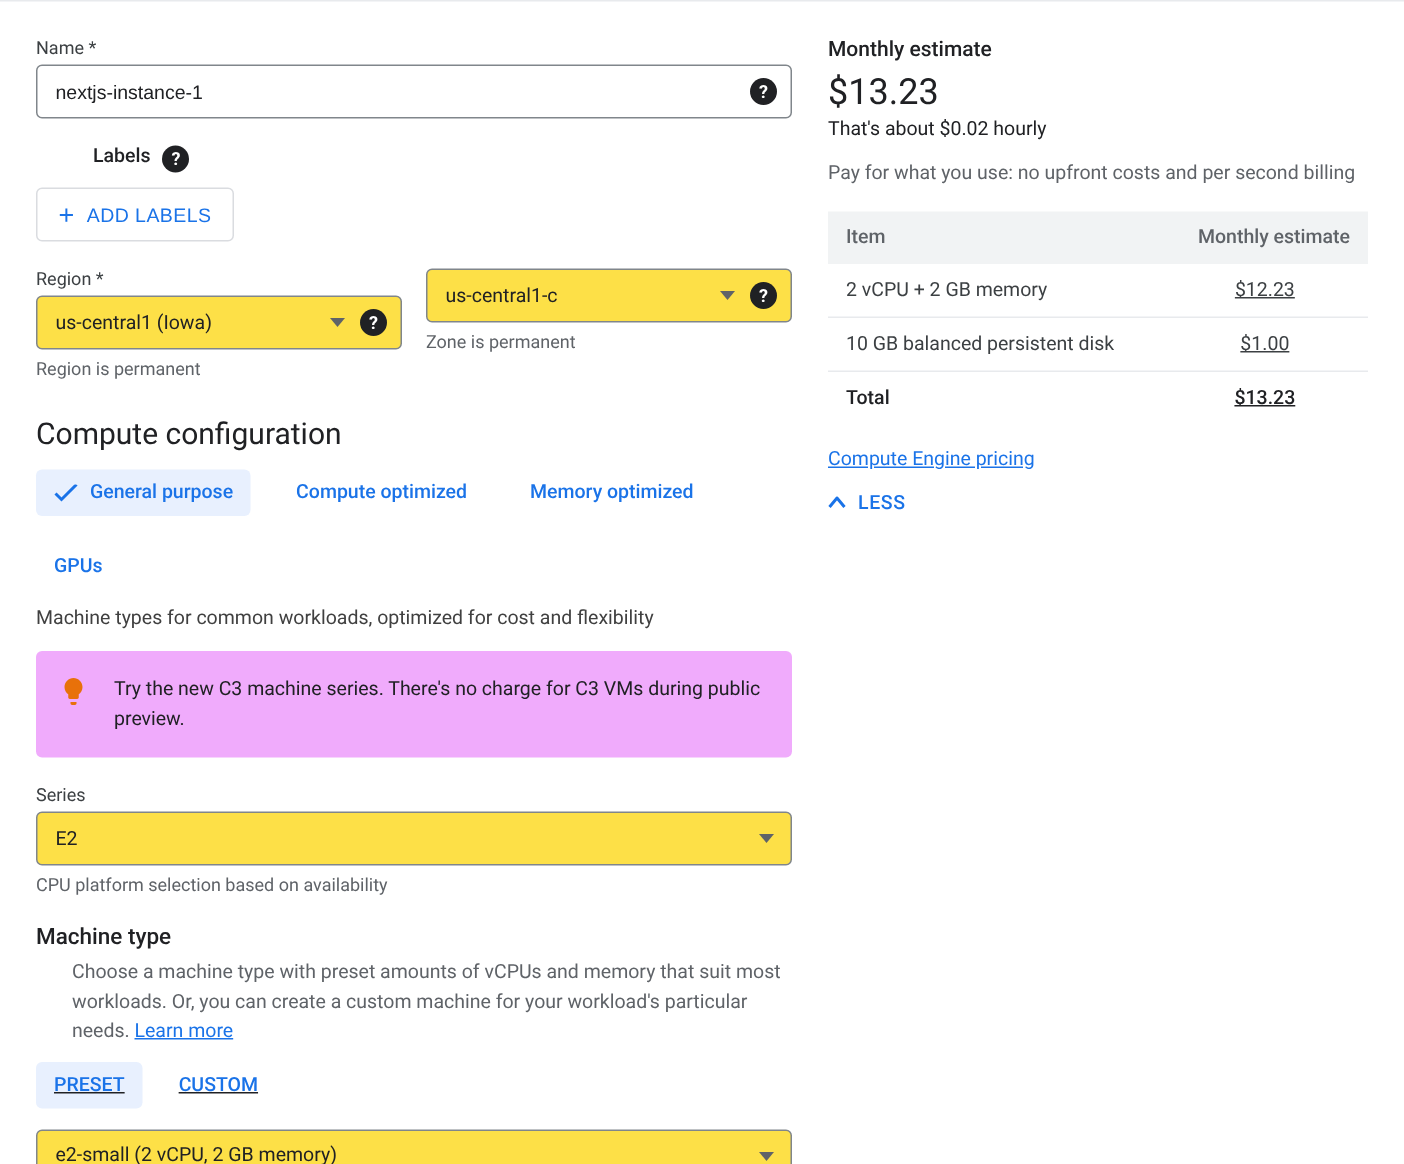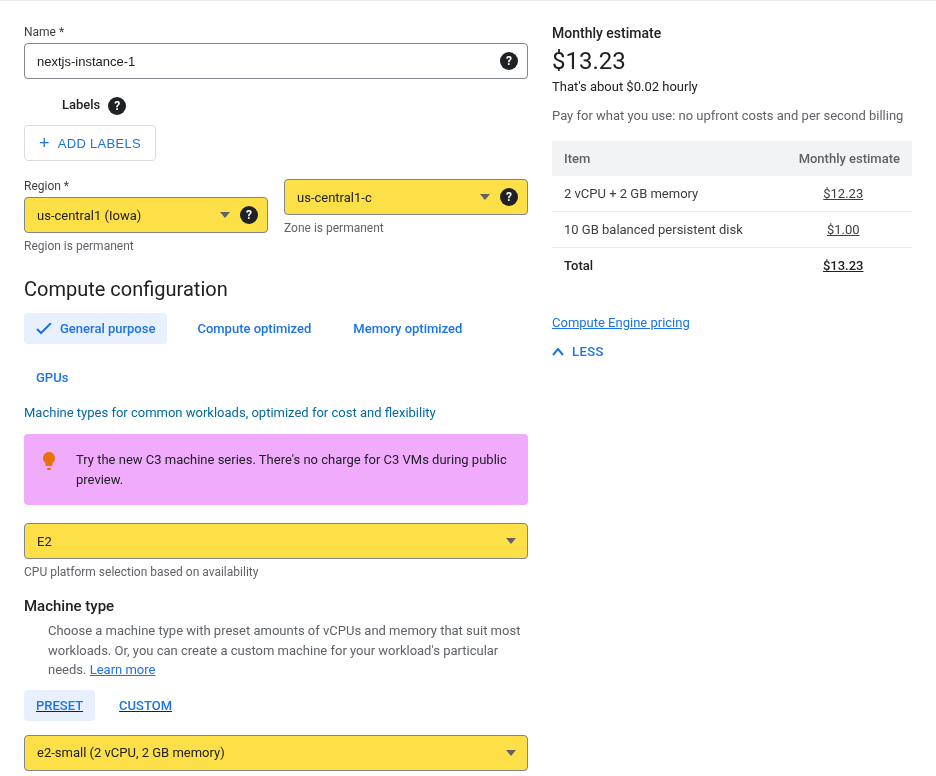--- a/index.html
+++ b/index.html
@@ -37,21 +37,21 @@
 
 .helper { font-size: 12px; color: #5f6368; margin-top: 6px; }
 
 h2.sect-title { font-size: 20px; font-weight: 400; color: #202124; margin: 24px 0 12px; }
 
 .tabs { display: flex; gap: 18px; border-bottom: 0; margin-bottom: 12px; flex-wrap: wrap; }
 .tab { font-size: 13px; font-weight: 500; color: #1a73e8; padding: 8px 12px; border-radius: 4px; cursor: pointer; display: flex; align-items: center; gap: 8px; }
 .tab.active { background: #e8f0fe; }
 .check-icon svg { display: block; }
 
-.desc { font-size: 13px; color: #0369a1; margin-bottom: 14px; }
+.desc { font-size: 13px; color: #404040; margin-bottom: 14px; }
 
 .tip-box { background: #f0abfc; border-radius: 4px; padding: 16px 18px; display: flex; gap: 20px; align-items: flex-start; margin-bottom: 18px; }
 .tip-box .bulb { color: #e8710a; font-size: 16px; margin-top: 2px; }
 .tip-box .tip-text { font-size: 13px; color: #202124; line-height: 1.5; }
 
 .sub-label { font-size: 15px; font-weight: 500; color: #202124; margin-bottom: 6px; }
 .sub-desc { font-size: 13px; color: #5f6368; line-height: 1.5; margin-bottom: 10px; margin-left: 24px; }
 .sub-desc a { color: #1a73e8; text-decoration: underline; }
 
 .sub-tabs { display: flex; gap: 12px; margin-bottom: 14px; text-decoration: underline; }
@@ -64,21 +64,21 @@
 .est-sub { font-size: 13px; color: #202124; margin-bottom: 14px; }
 .est-note { font-size: 13px; color: #5f6368; margin-bottom: 18px; }
 
 .est-table { width: 100%; border-collapse: collapse; font-size: 13px; }
 .est-table th { background: #f1f3f4; color: #5f6368; font-weight: 500; text-align: left; padding: 10px 12px; }
 .est-table th:last-child { text-align: right; }
 .est-table td { padding: 10px 12px; border-bottom: 1px solid #e8eaed; color: #3c4043; }
 .est-table td:last-child { text-align: center; text-decoration: underline; }
 .est-table tr.total td { font-weight: 500; color: #202124; border-top: 1px solid #bdc1c6; border-bottom: none; }
 
-.link { color: #1a73e8; text-decoration: underline; font-size: 13px; display: inline-block; margin-top: 32px; cursor: pointer; }
+.link { color: #1a73e8; text-decoration: underline; font-size: 13px; display: inline-block; margin-top: 16px; cursor: pointer; }
 .less-toggle { color: #1a73e8; font-size: 13px; font-weight: 500; letter-spacing: 0.4px; display: flex; align-items: center; gap: 8px; cursor: pointer; margin-top: 14px; }
 </style>
 </head>
 <body>
 
 <div class="container">
   <div class="main-col">
 
     <div class="section">
       <div class="field-label">Name *</div>
@@ -152,20 +152,21 @@
     <div class="tip-box">
       <span class="bulb">
         <svg width="14" height="18" viewBox="0 0 14 18">
             <path fill="#e8710a" d="M7 0C3.7 0 1 2.7 1 6c0 2 1 3.8 2.5 4.9V13c0 .5.5 1 1 1h5c.5 0 1-.5 1-1v-2.1C12 9.8 13 8 13 6c0-3.3-2.7-6-6-6zM5 16h4v1c0 .5-.5 1-1 1H6c-.5 0-1-.5-1-1v-1z"></path>
           </svg>
       </span>
       <div class="tip-text">Try the new C3 machine series. There's no charge for C3 VMs during public preview.</div>
     </div>
 
     <div class="section">
+      <div class="field-label">Series</div>
       <div class="select-box simple">
         <div class="sel">
             <span>E2</span>
           </div>
         <span class="chev">
             <svg width="10" height="6" viewBox="0 0 10 6">
               <path d="M0 0l5 6 5-6z" fill="#5f6368"></path>
             </svg>
           </span>
       </div>

